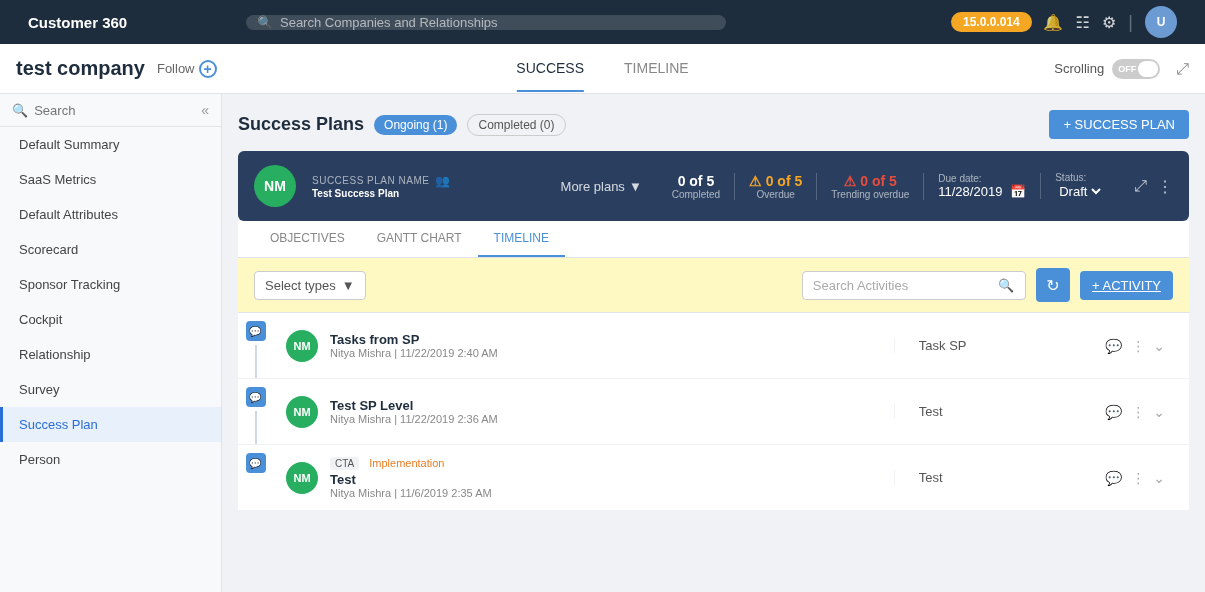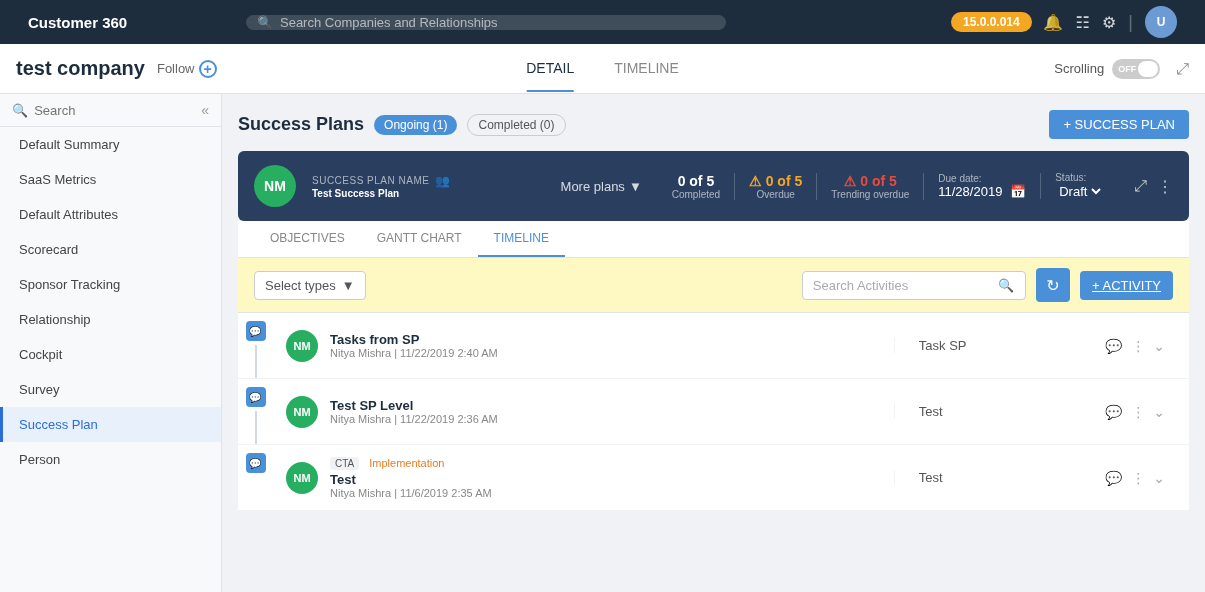--- a/index.html
+++ b/index.html
@@ -521,21 +521,21 @@
   </div>
 </nav>
 
 <div class="second-bar">
   <span class="company-name">test company</span>
   <div class="follow-btn">
     <span>Follow</span>
     <div class="plus-icon">+</div>
   </div>
   <div class="tabs-center">
-    <div class="tab-item active">DETAIL</div>
+    <div class="tab-item active">SUCCESS</div>
     <div class="tab-item">TIMELINE</div>
   </div>
   <div class="scrolling-toggle">
     <span>Scrolling</span>
     <div class="toggle-switch">
       <span class="toggle-label">OFF</span>
       <div class="toggle-knob"></div>
     </div>
     <span class="share-icon">⤢</span>
   </div>
@@ -548,22 +548,22 @@
       <span style="color:#aaa">🔍</span>
       <input type="text" placeholder="Search" style="">
       <span class="sidebar-collapse">«</span>
     </div>
     <div class="sidebar-items">
       <div class="sidebar-item">Default Summary</div>
       <div class="sidebar-item">SaaS Metrics</div>
       <div class="sidebar-item">Default Attributes</div>
       <div class="sidebar-item">Scorecard</div>
       <div class="sidebar-item">Sponsor Tracking</div>
+      <div class="sidebar-item">Cockpit</div>
       <div class="sidebar-item">Relationship</div>
-      <div class="sidebar-item">Cockpit</div>
       <div class="sidebar-item">Survey</div>
       <div class="sidebar-item active">Success Plan</div>
       <div class="sidebar-item">Person</div>
     </div>
   </aside>
 
   <div class="content-area">
 
     <div class="sp-header">
       <span class="sp-title">Success Plans</span>

